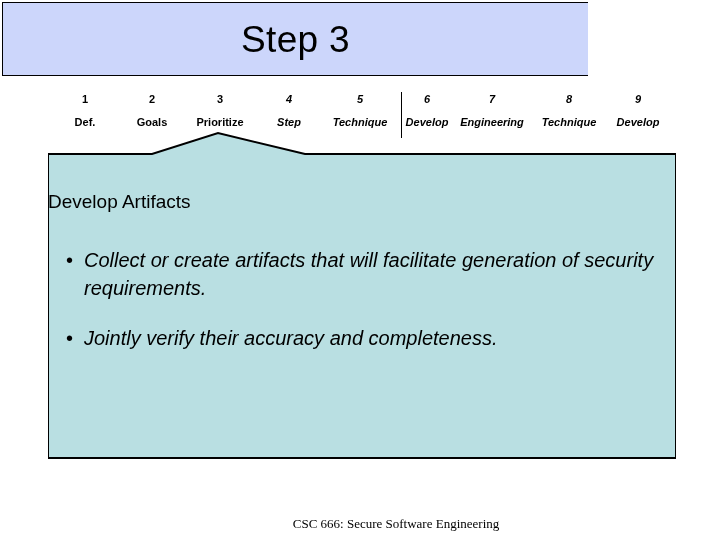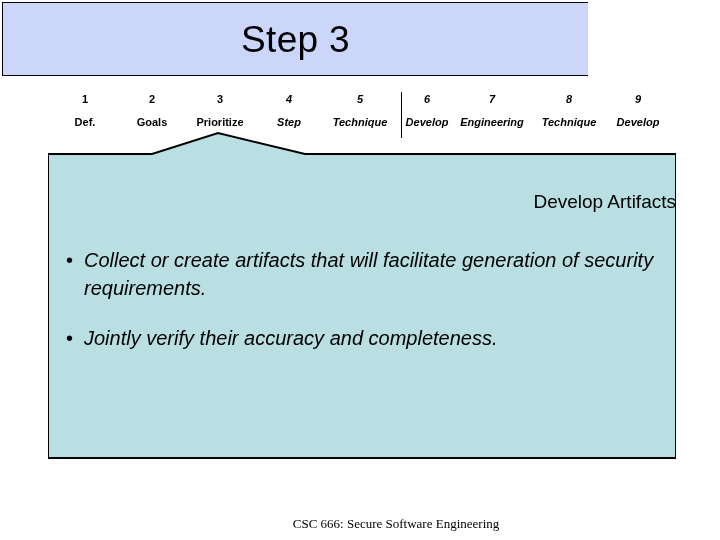--- a/index.html
+++ b/index.html
@@ -102,21 +102,21 @@
     width: 628px;
     height: 305px;
     box-sizing: border-box;
     padding: 0;
   }
   #callout-heading {
     position: absolute;
     left: 0;
     top: 37px;
     width: 628px;
-    text-align: right;
+    text-align: left;
     font-size: 19px;
     line-height: 22px;
   }
   .bullet-row {
     position: absolute;
     left: 18px;
     width: 600px;
     display: flex;
     align-items: flex-start;
     font-size: 20px;

